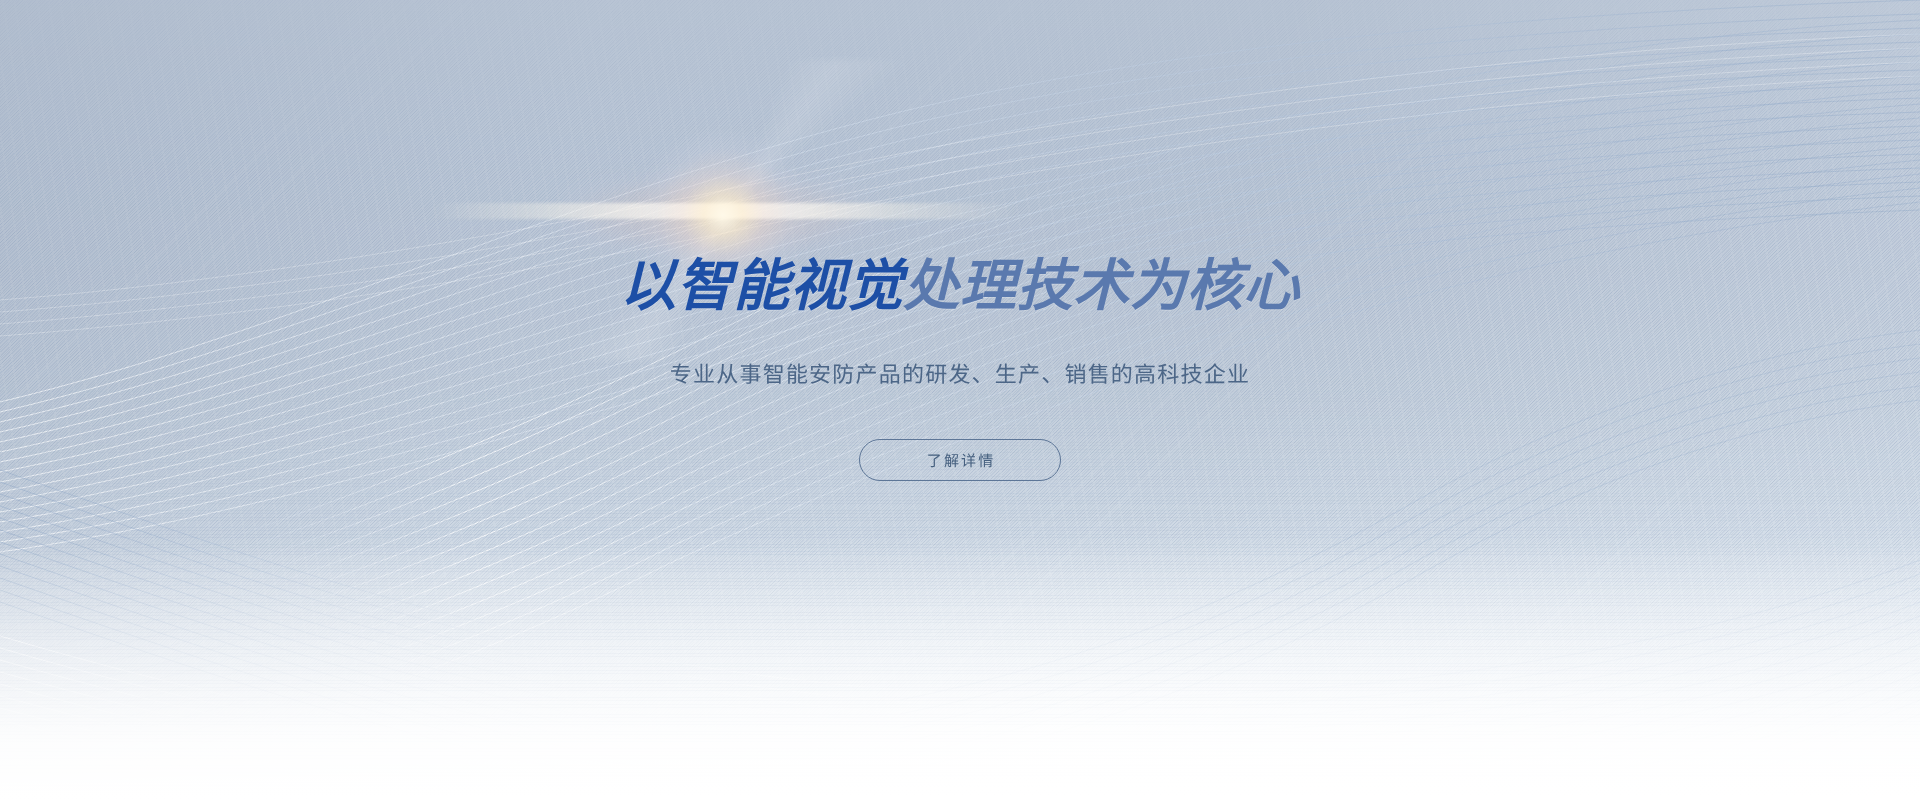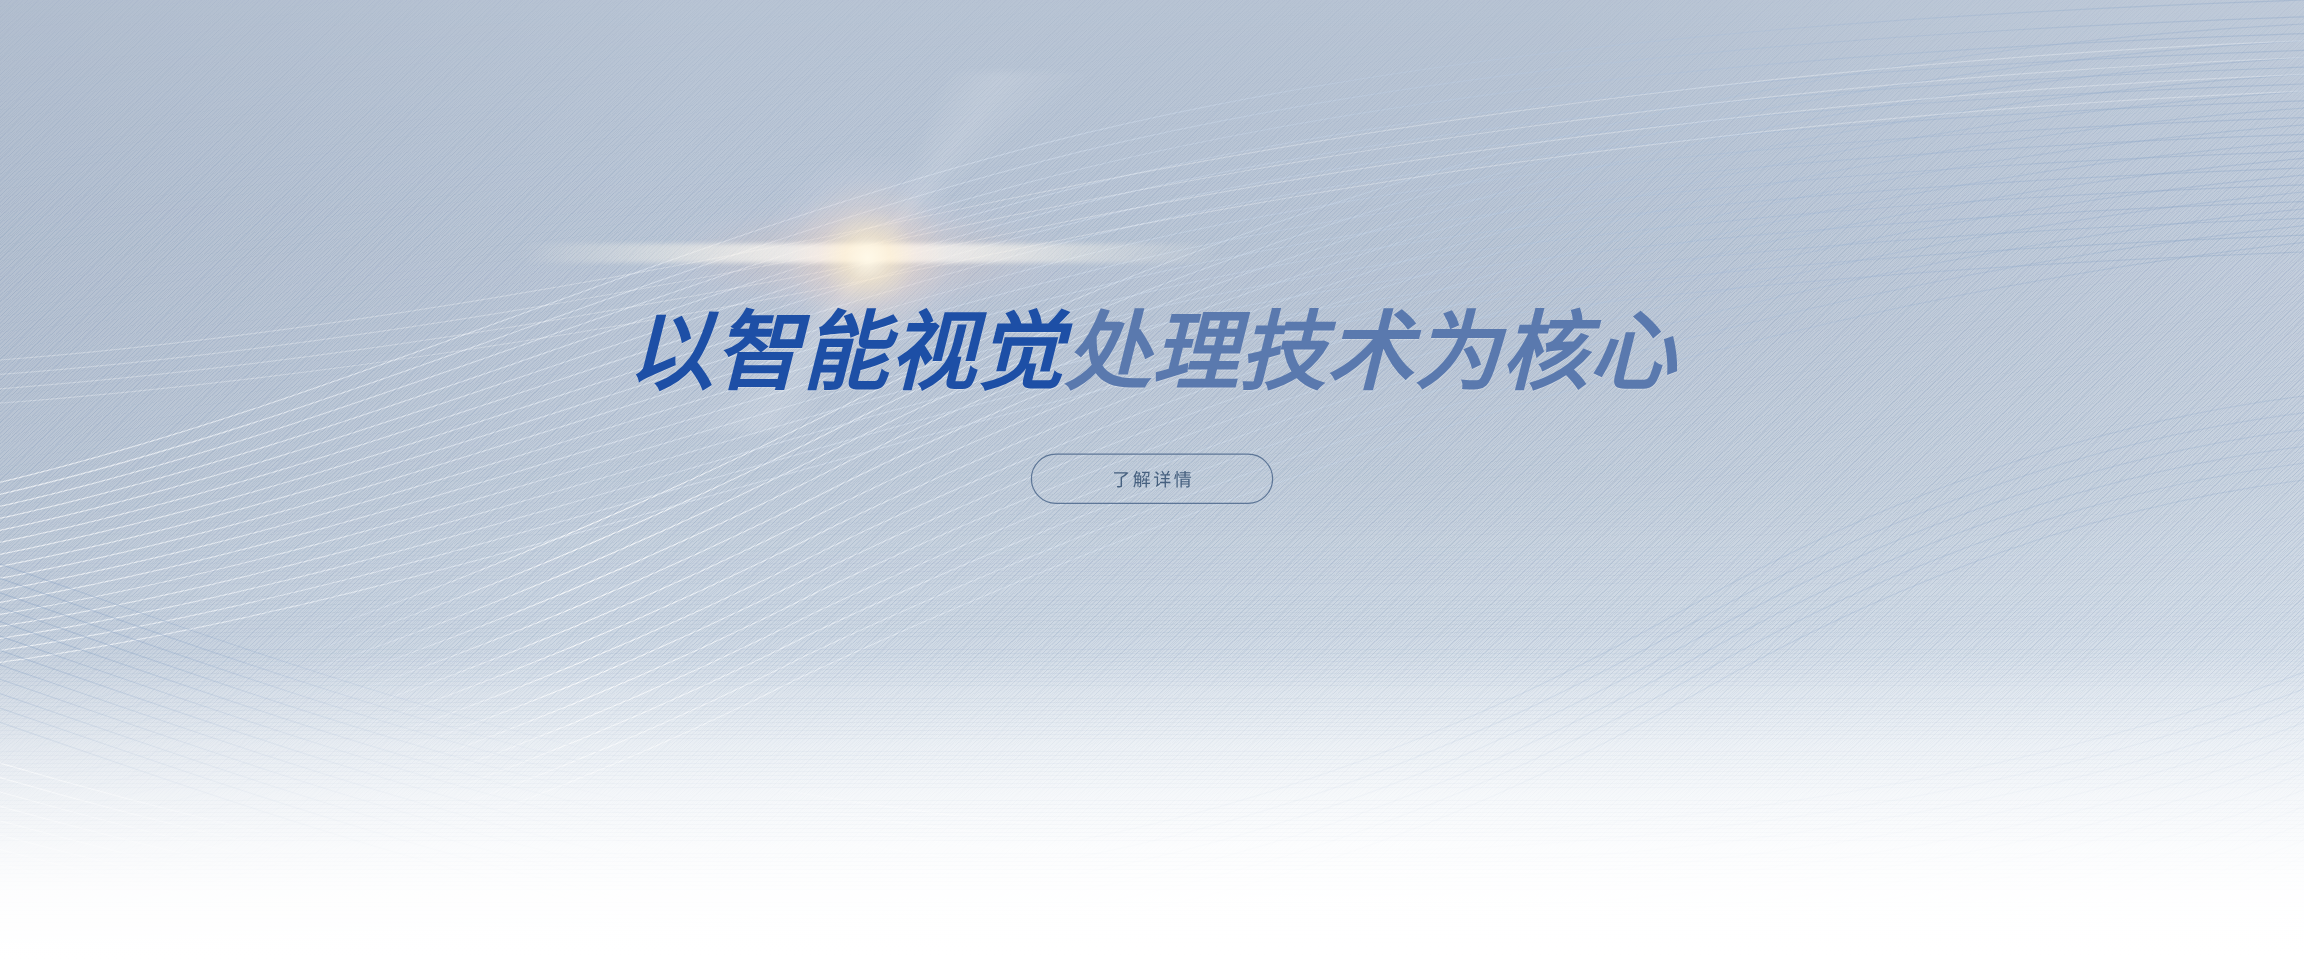--- a/index.html
+++ b/index.html
@@ -147,21 +147,21 @@
 
   
   .content {
     position:absolute; inset:0;
     display:flex; flex-direction:column; align-items:center;
     z-index:5;
   }
 
   .headline {
     margin-top:258px;
-    font-size:72px;
+    font-size:56px;
     line-height:1;
     font-weight:900;
     letter-spacing:.012em;
     font-style:italic;
     white-space:nowrap;
     -webkit-font-smoothing:antialiased;
     text-shadow:0 1px 0 rgba(255,255,255,.22);
   }
   .headline__a { color:#1d4fa6; }
   .headline__b { color:#5a79ae; }
@@ -327,17 +327,18 @@
   <div class="flare flare__core"></div>
 
   <div class="fade-bottom"></div>
 
   <div class="content">
 
     <h1 class="headline">
       <span class="headline__a">以智能视觉</span><span class="headline__b">处理技术为核心</span>
     </h1>
 
+    <p class="subtitle">专业从事智能安防产品的研发、生产、销售的高科技企业</p>
 
     <button class="cta" type="button">了解详情</button>
 
   </div>
 </div>
 
 </body></html>

